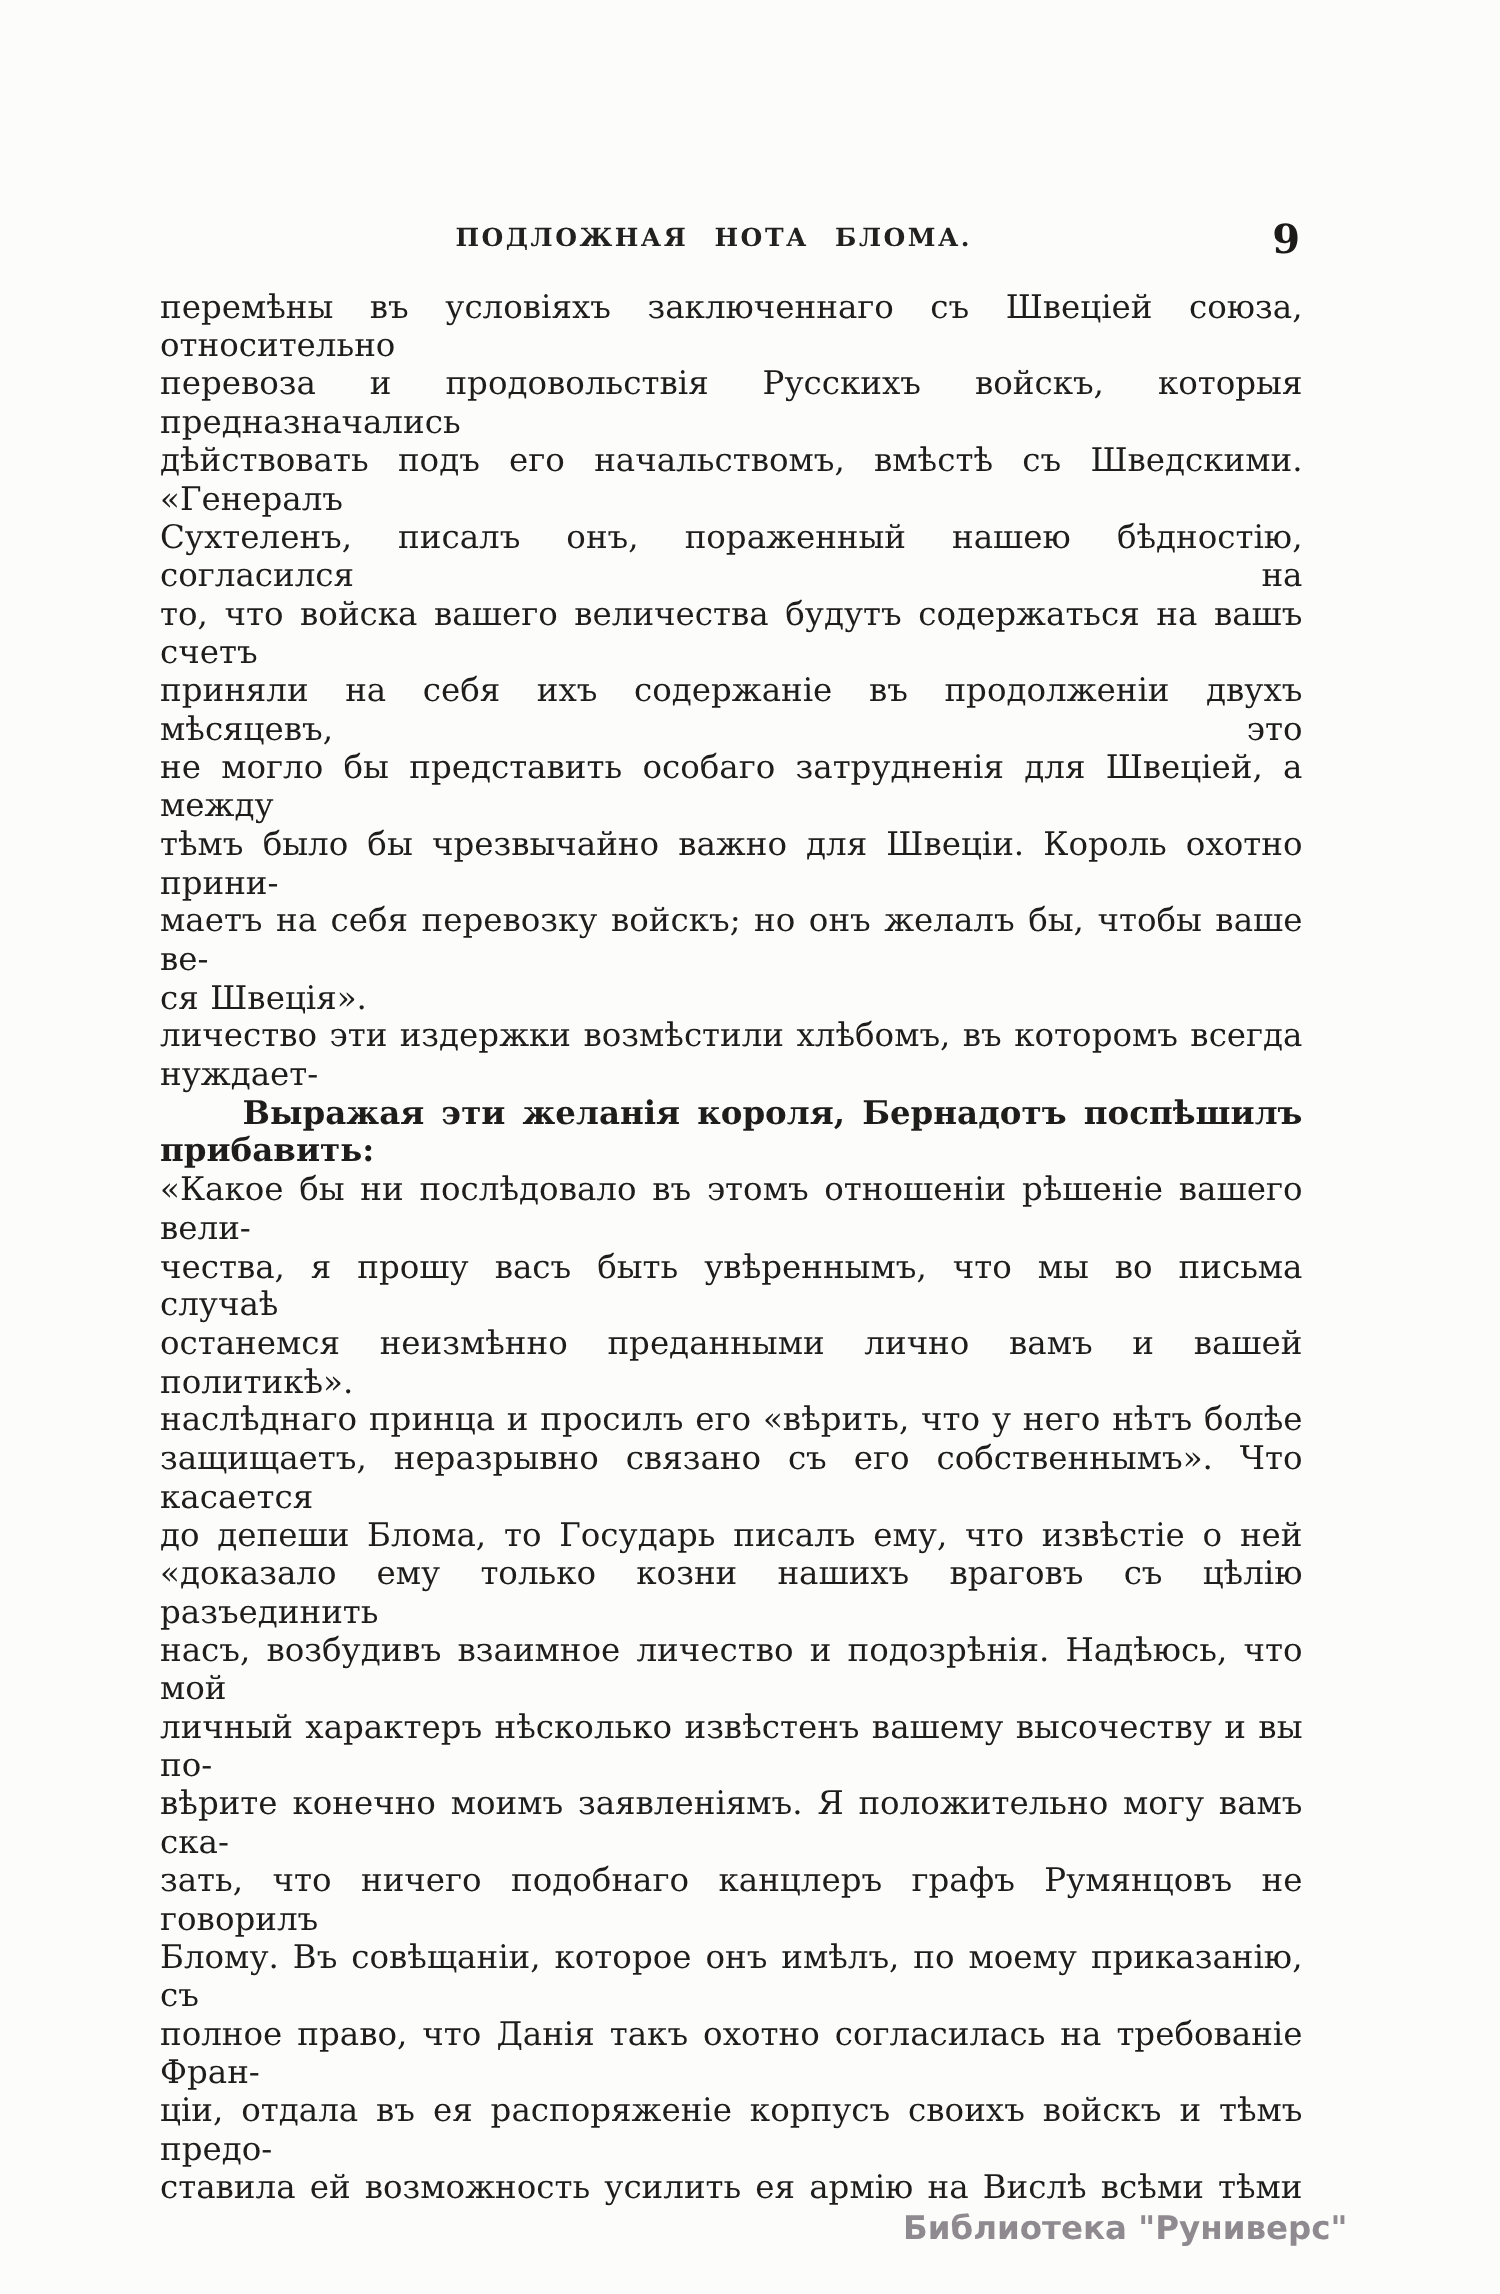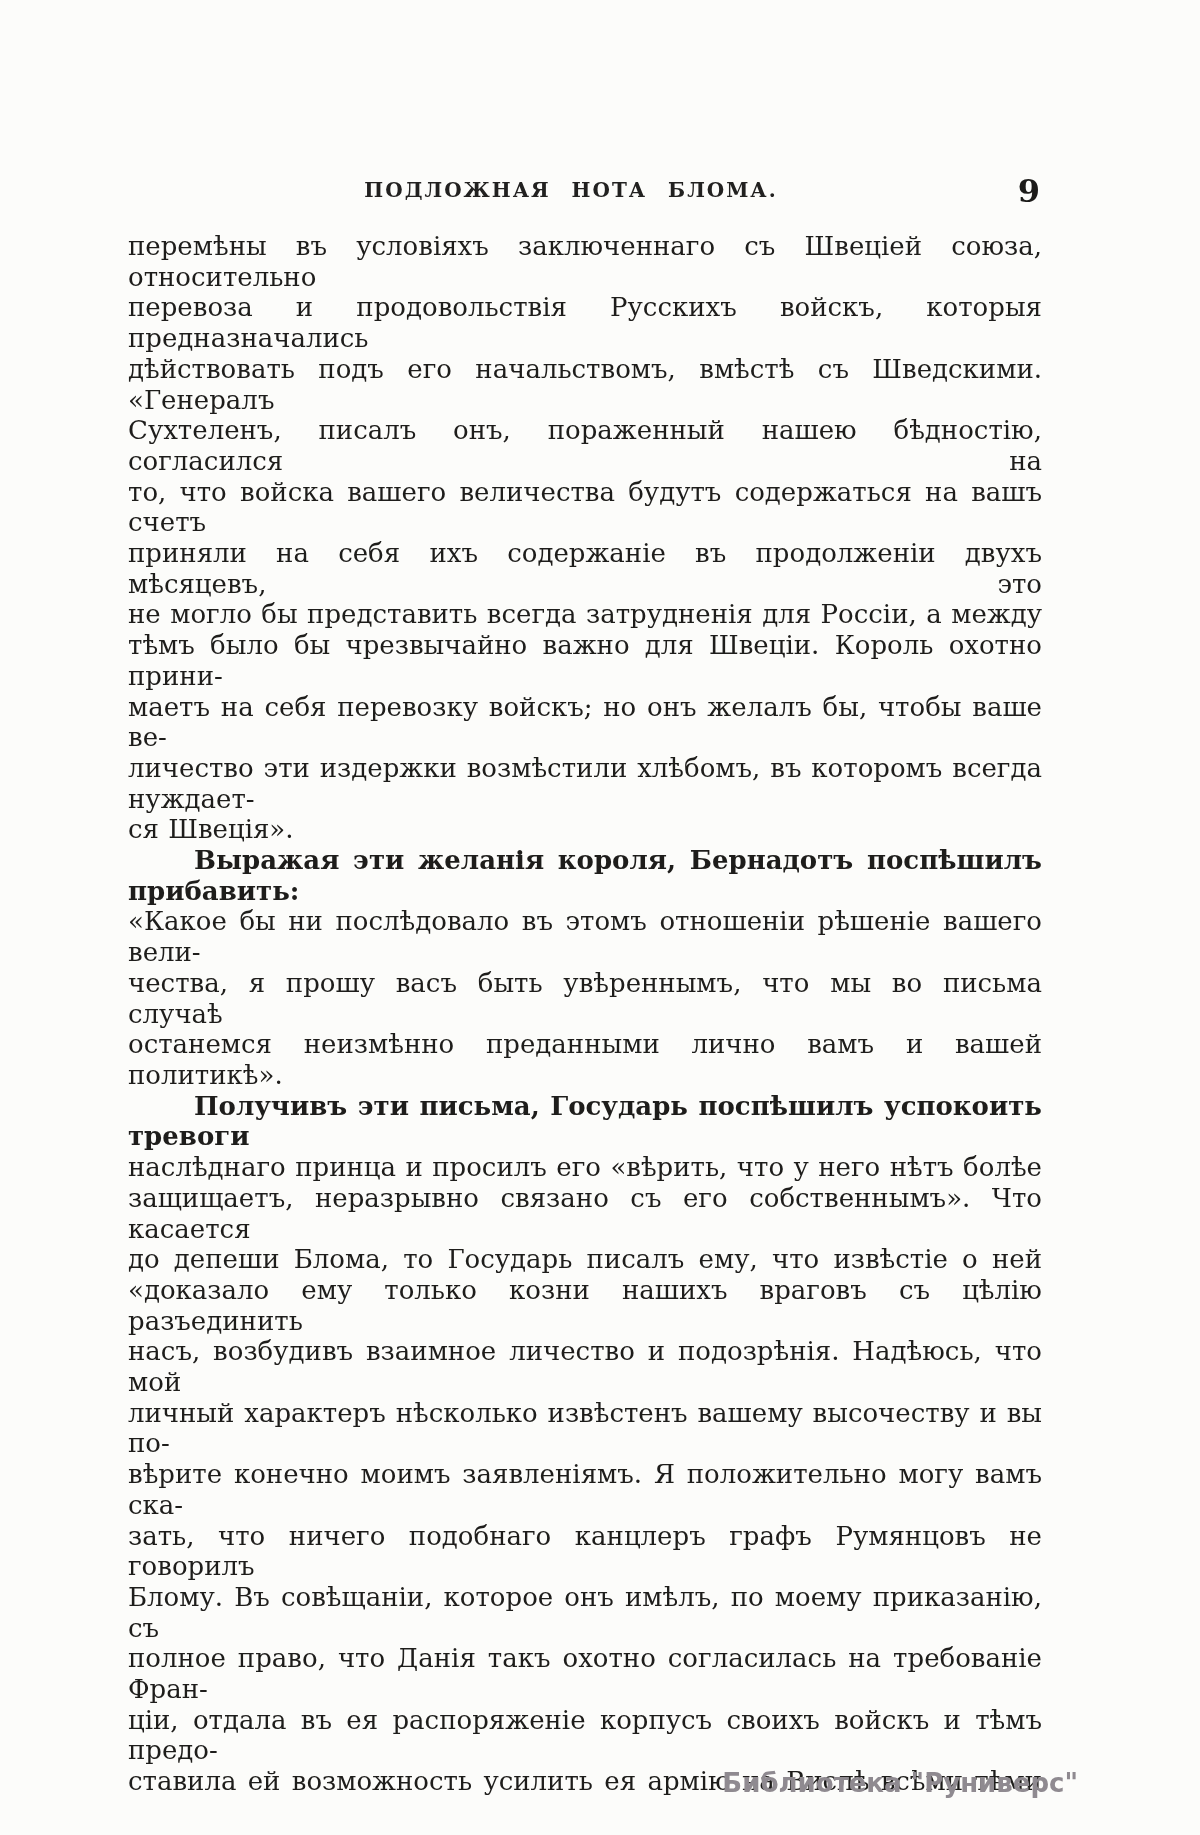--- a/index.html
+++ b/index.html
@@ -82,30 +82,29 @@
     <span class="page-num">9</span>
   </div>
 
   <div class="body-text">
       <div class="line">перемѣны въ условіяхъ заключеннаго съ Швеціей союза, относительно</div>
       <div class="line">перевоза и продовольствія Русскихъ войскъ, которыя предназначались</div>
       <div class="line">дѣйствовать подъ его начальствомъ, вмѣстѣ съ Шведскими. «Генералъ</div>
       <div class="line">Сухтеленъ, писалъ онъ, пораженный нашею бѣдностію, согласился на</div>
       <div class="line">то, что войска вашего величества будутъ содержаться на вашъ счетъ</div>
       <div class="line">приняли на себя ихъ содержаніе въ продолженіи двухъ мѣсяцевъ, это</div>
-      <div class="line">не могло бы представить всегда затрудненія для Россіи, а между</div>
+      <div class="line">не могло бы представить особаго затрудненія для Швеціей, а между</div>
       <div class="line">тѣмъ было бы чрезвычайно важно для Швеціи. Король охотно прини-</div>
       <div class="line">маетъ на себя перевозку войскъ; но онъ желалъ бы, чтобы ваше ве-</div>
+      <div class="line endpara">ся Швеція».</div>
       <div class="line">личество эти издержки возмѣстили хлѣбомъ, въ которомъ всегда нуждает-</div>
-      <div class="line endpara">ся Швеція».</div>
       <div class="line indent">Выражая эти желанія короля, Бернадотъ поспѣшилъ прибавить:</div>
       <div class="line">«Какое бы ни послѣдовало въ этомъ отношеніи рѣшеніе вашего вели-</div>
       <div class="line">чества, я прошу васъ быть увѣреннымъ, что мы во письма случаѣ</div>
       <div class="line endpara">останемся неизмѣнно преданными лично вамъ и вашей политикѣ».</div>
-      <div class="line indent">Получивъ эти письма, Государь поспѣшилъ успокоить тревоги</div>
       <div class="line">наслѣднаго принца и просилъ его «вѣрить, что у него нѣтъ болѣе</div>
       <div class="line">защищаетъ, неразрывно связано съ его собственнымъ». Что касается</div>
       <div class="line">до депеши Блома, то Государь писалъ ему, что извѣстіе о ней</div>
       <div class="line">«доказало ему только козни нашихъ враговъ съ цѣлію разъединить</div>
       <div class="line">насъ, возбудивъ взаимное личество и подозрѣнія. Надѣюсь, что мой</div>
       <div class="line">личный характеръ нѣсколько извѣстенъ вашему высочеству и вы по-</div>
       <div class="line">вѣрите конечно моимъ заявленіямъ. Я положительно могу вамъ ска-</div>
       <div class="line">зать, что ничего подобнаго канцлеръ графъ Румянцовъ не говорилъ</div>
       <div class="line">Блому. Въ совѣщаніи, которое онъ имѣлъ, по моему приказанію, съ</div>
       <div class="line">полное право, что Данія такъ охотно согласилась на требованіе Фран-</div>

